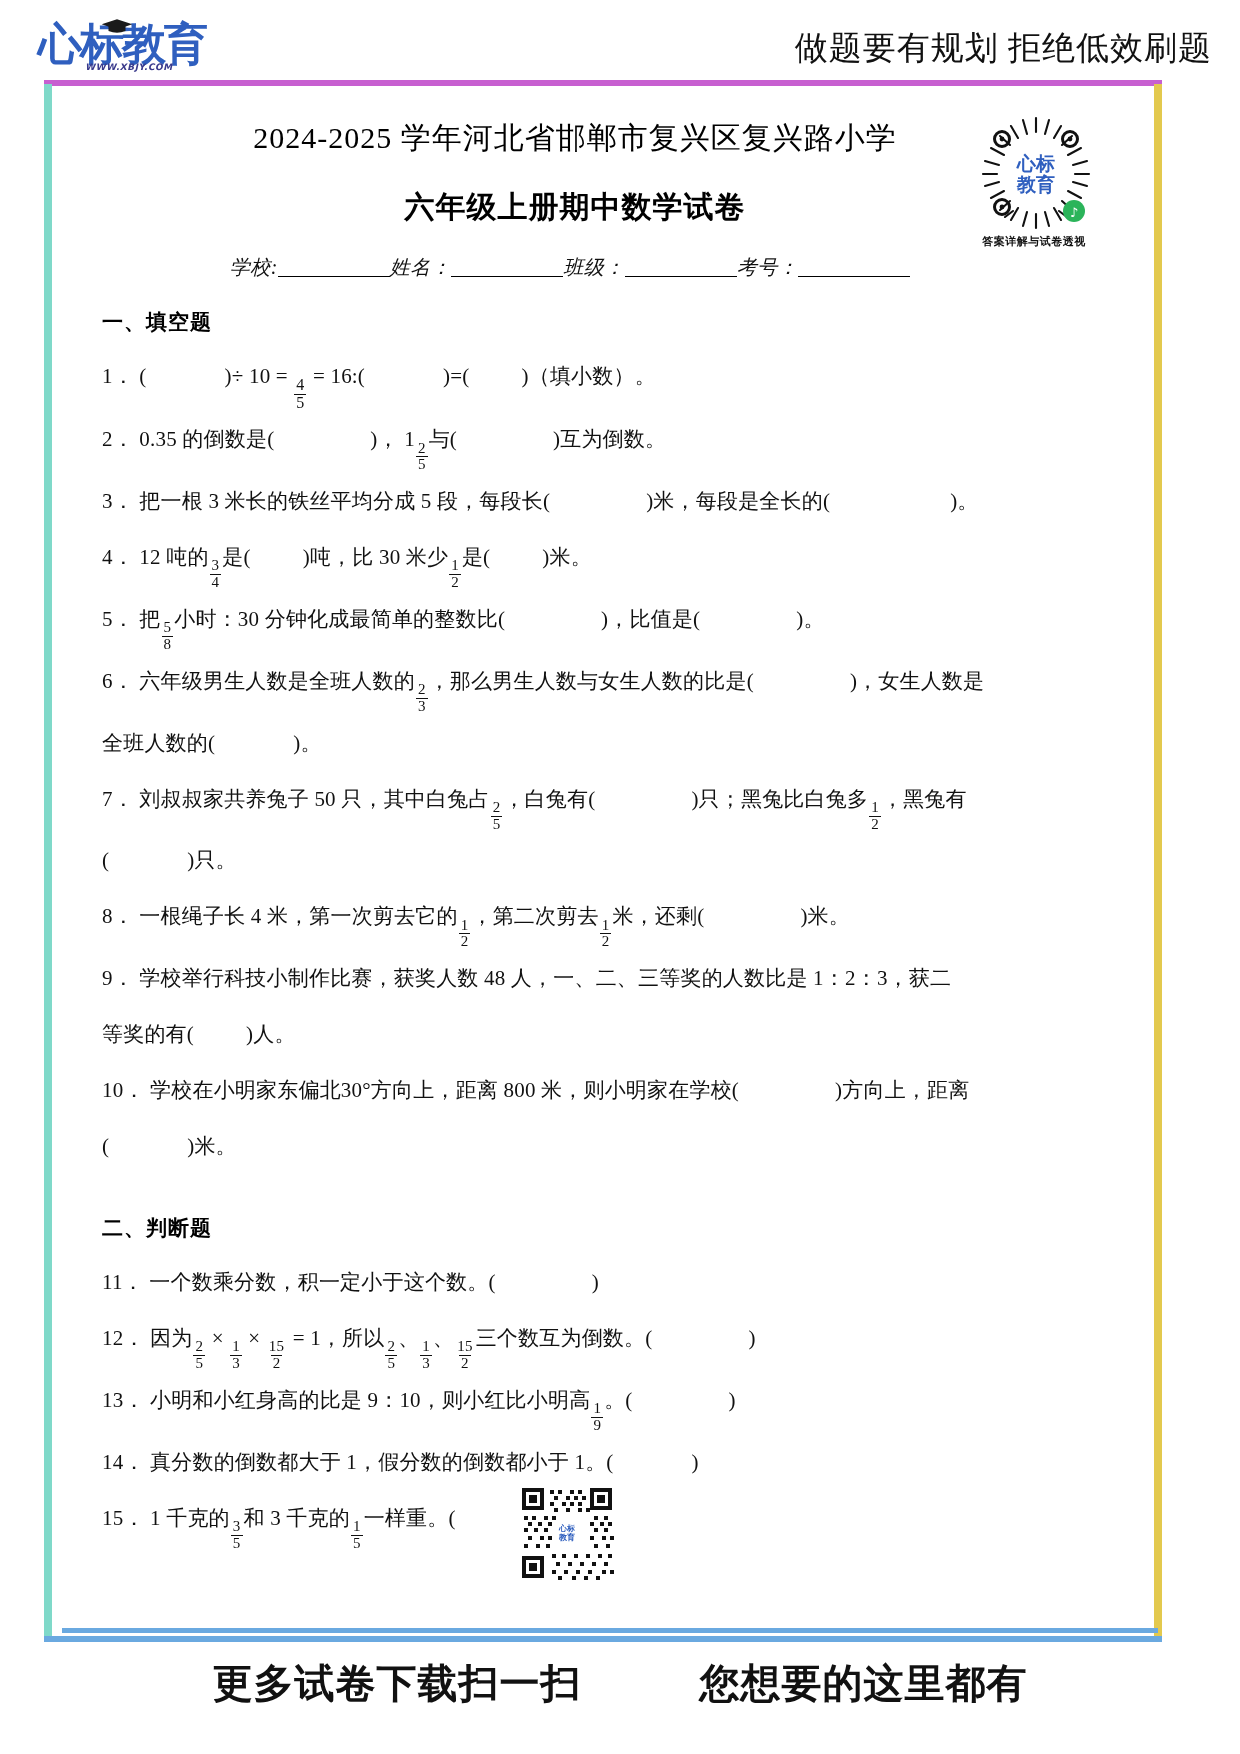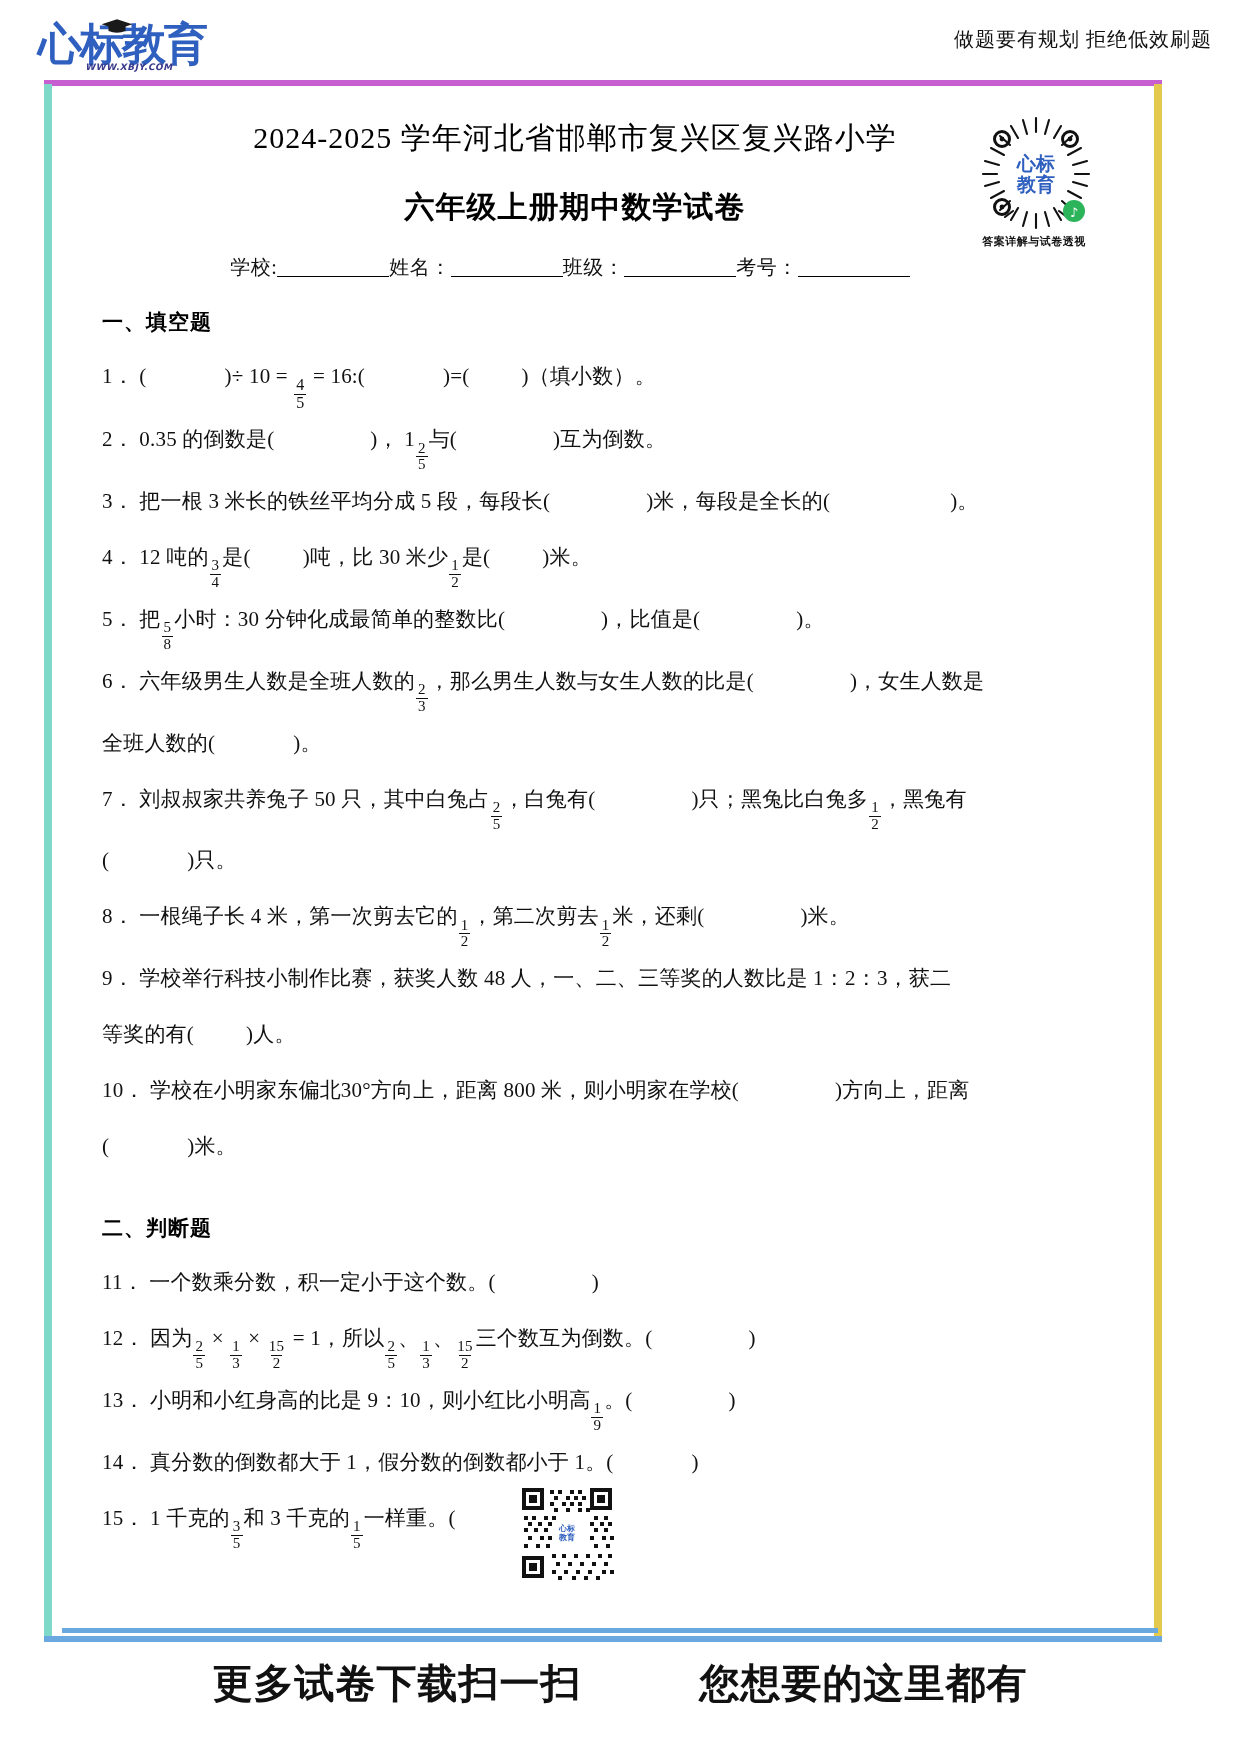--- a/index.html
+++ b/index.html
@@ -53,21 +53,21 @@
     left: 62px;
     top: -4px;
     width: 34px;
     height: 16px;
   }
   .top-slogan {
     position: absolute;
     right: 28px;
     top: 26px;
     font-family: "Liberation Serif", serif;
-    font-size: 20px;
+    font-size: 33px;
     color: #111;
     letter-spacing: 1px;
     white-space: nowrap;
   }
 
   
   .frame-top {
     position: absolute;
     left: 44px;
     top: 80px;
@@ -139,21 +139,21 @@
     margin-left: -70px;
     white-space: nowrap;
   }
   .info-line .blank {
     display: inline-block;
     border-bottom: 1.6px solid #000;
     width: 112px;
     height: 19px;
     vertical-align: -3px;
   }
-  .info-line .lbl { letter-spacing: 0.5px; }
+  .info-line .lbl { letter-spacing: 0.5px; font-style: italic; }
 
   
   .qr-box {
     position: absolute;
     right: 48px;
     top: 16px;
     width: 132px;
     text-align: center;
   }
   .qr-art {

